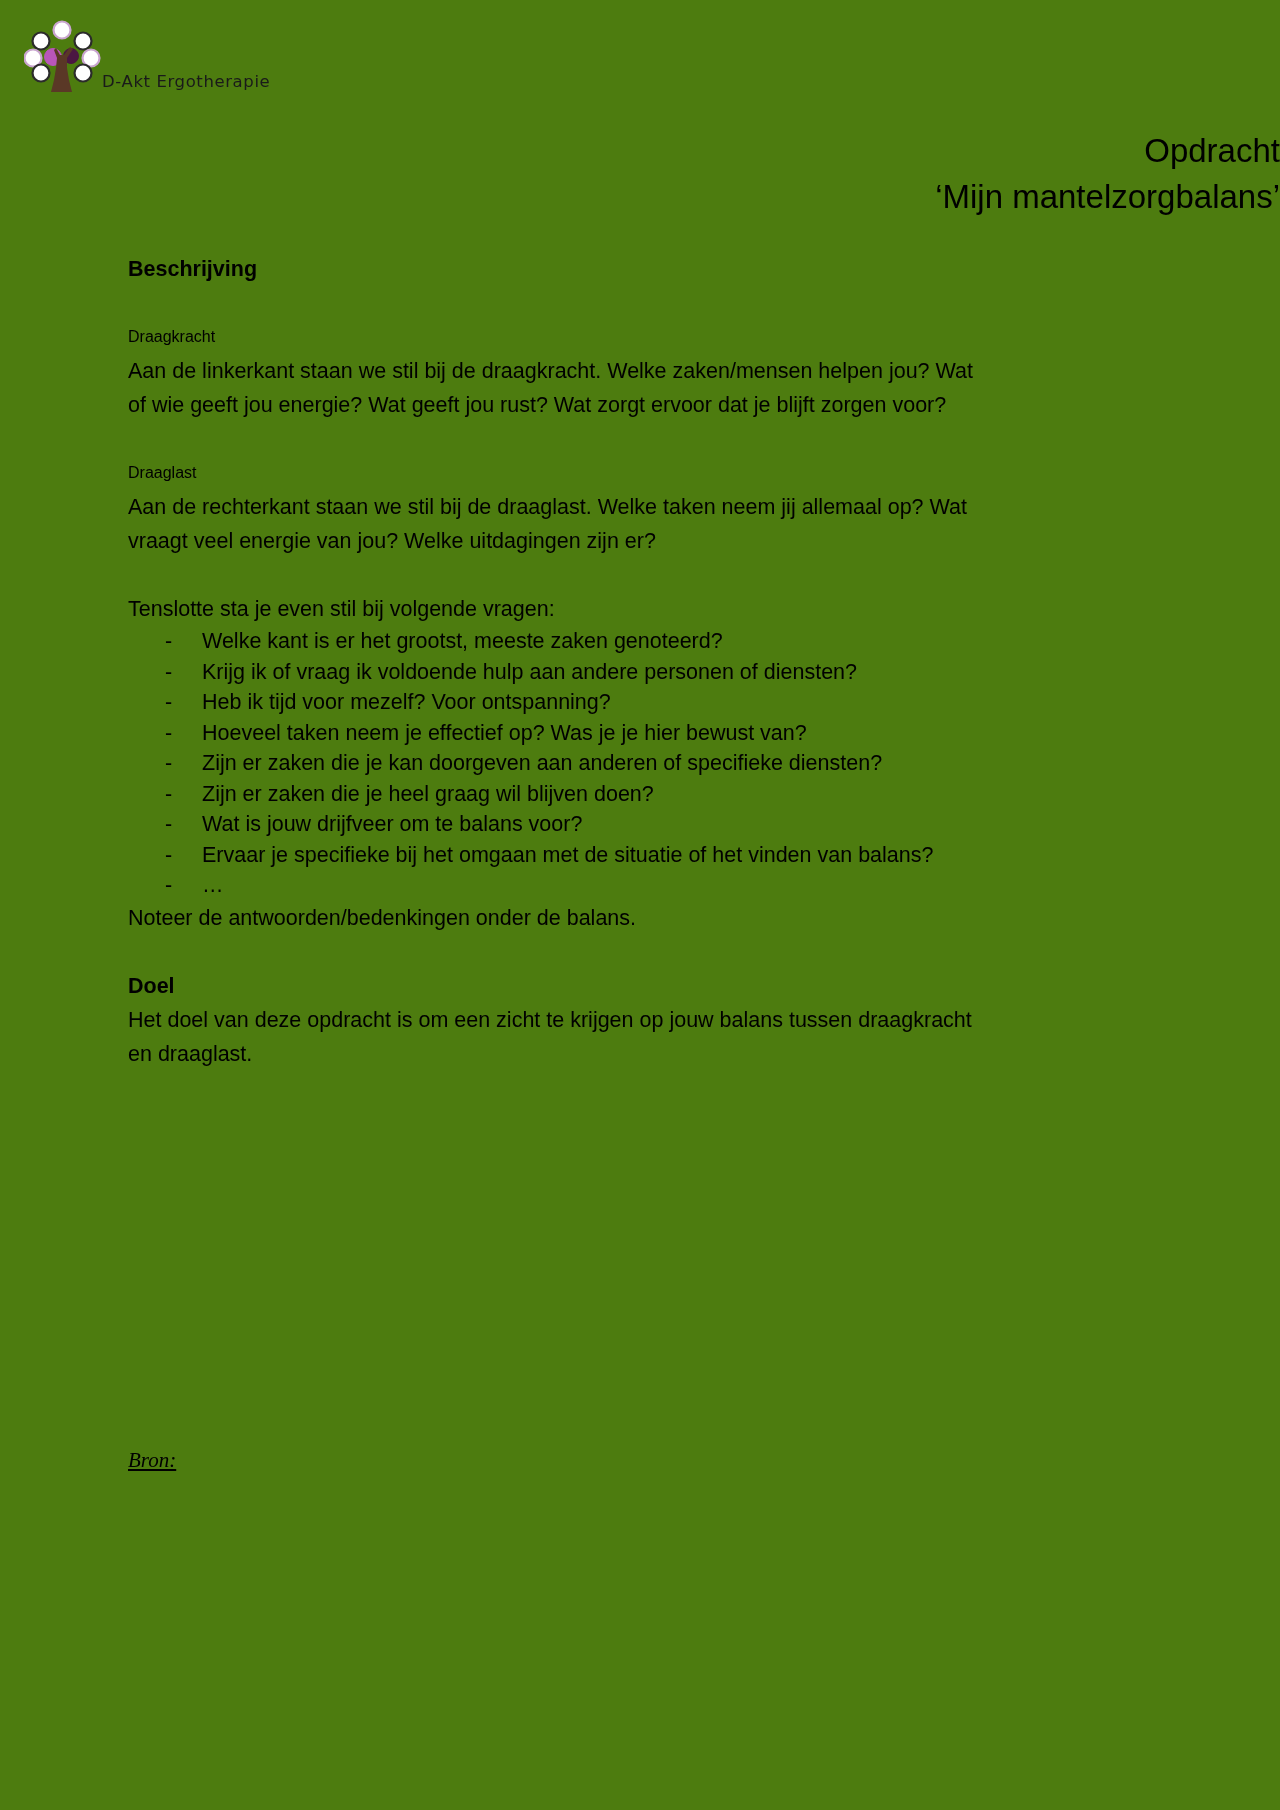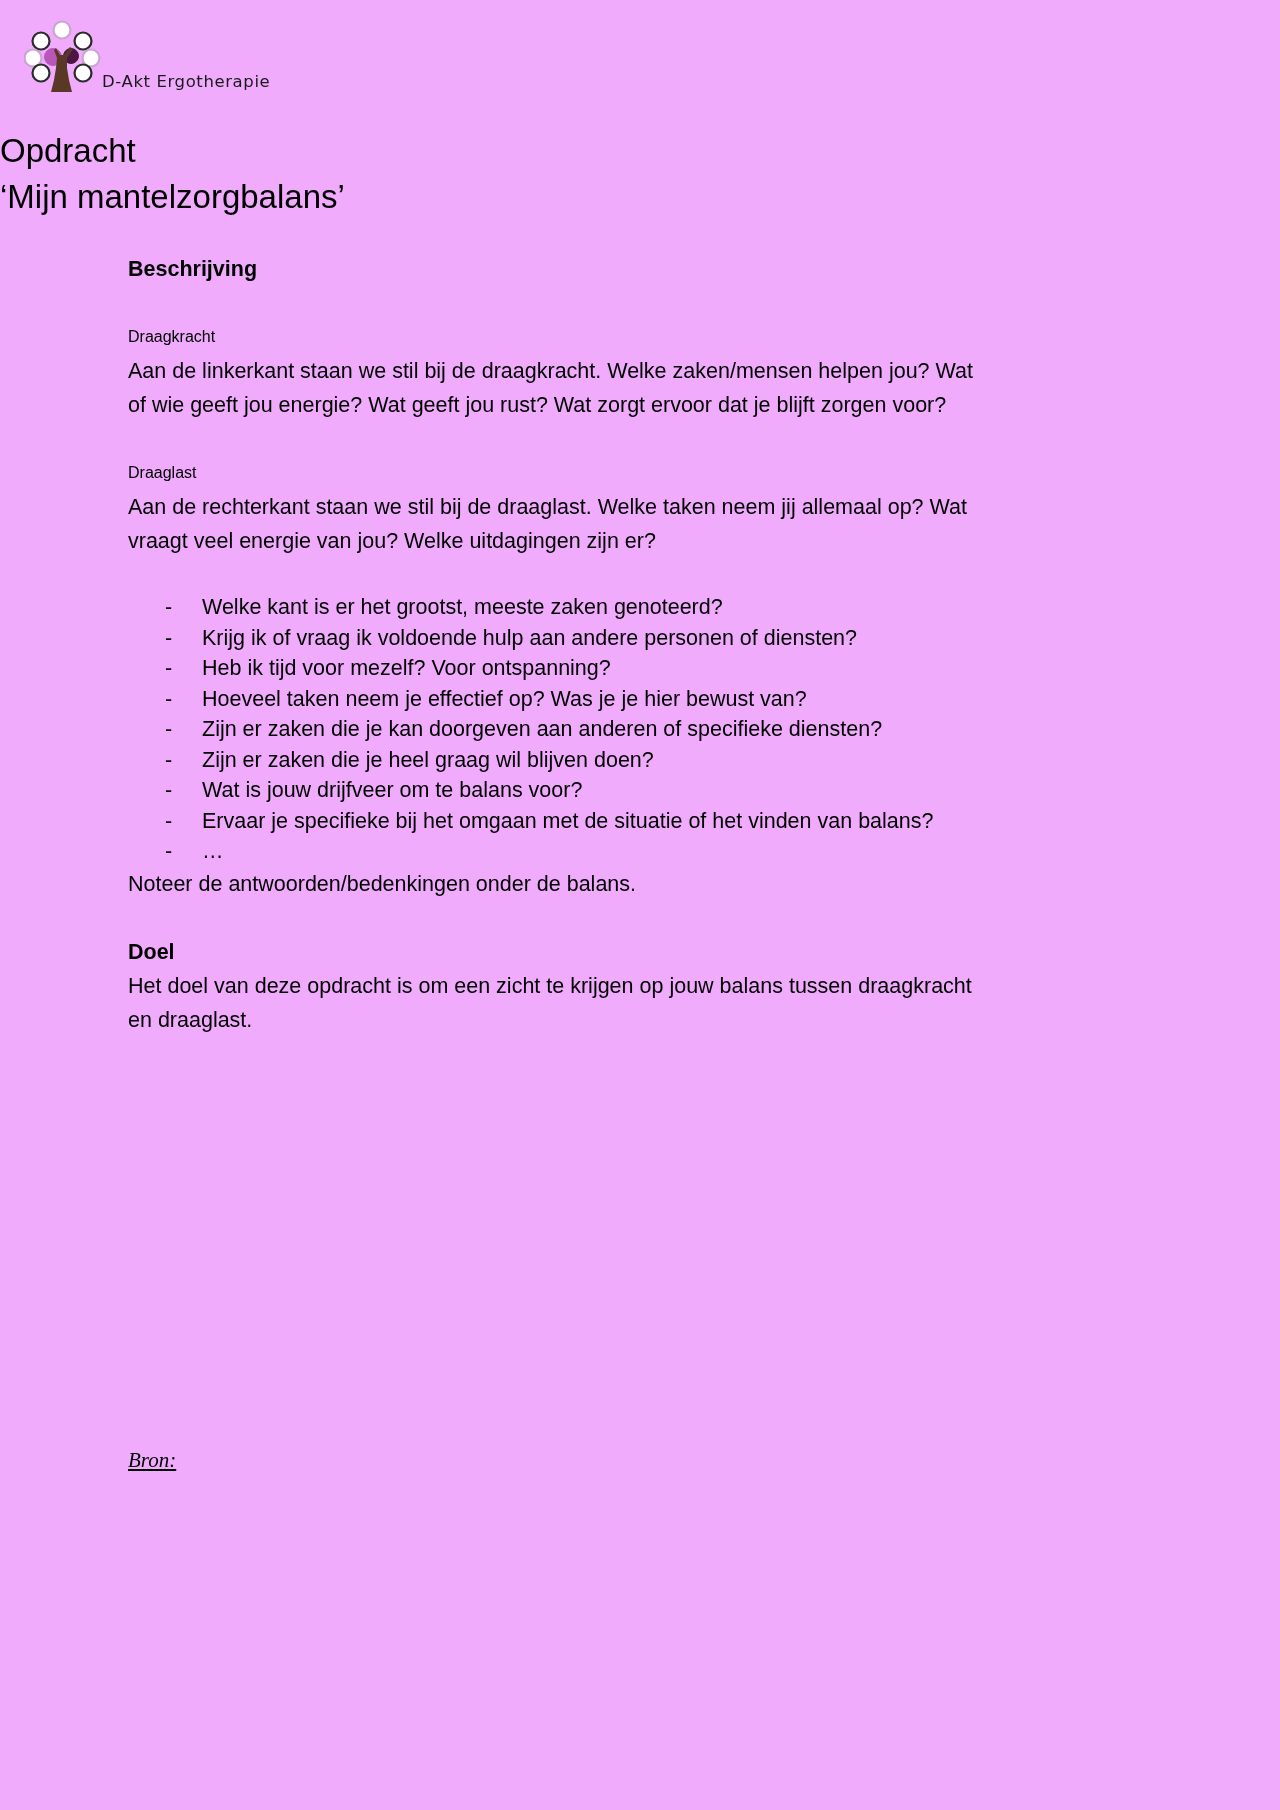--- a/index.html
+++ b/index.html
@@ -12,21 +12,21 @@
     height: 1810px;
     position: relative;
     font-family: "Liberation Sans", sans-serif;
     color: #000000;
     overflow: hidden;
   }
   .page {
     position: relative;
     width: 1280px;
     height: 1810px;
-    background: #f0abfc;
+    background: #4d7c0f;
   }
 
   
   .logo-block {
     position: absolute;
     left: 24px;
     top: 8px;
     width: 330px;
     height: 100px;
   }
@@ -47,21 +47,21 @@
     color: #1a1a1a;
     white-space: nowrap;
   }
 
   
   .title-wrap {
     position: absolute;
     left: 0;
     top: 128px;
     width: 1280px;
-    text-align: left;
+    text-align: right;
   }
   .title-line {
     font-size: 33px;
     line-height: 46px;
     font-weight: 400;
     color: #000;
   }
 
   
   .content {
@@ -163,20 +163,21 @@
     <div class="h-italic">Draagkracht</div>
     <p class="para">Aan de linkerkant staan we stil bij de draagkracht. Welke zaken/mensen helpen jou? Wat of wie geeft jou energie? Wat geeft jou rust? Wat zorgt ervoor dat je blijft zorgen voor?</p>
 
     <div class="spacer"></div>
 
     <div class="h-italic">Draaglast</div>
     <p class="para">Aan de rechterkant staan we stil bij de draaglast. Welke taken neem jij allemaal op? Wat vraagt veel energie van jou? Welke uitdagingen zijn er?</p>
 
     <div class="spacer"></div>
 
+    <p class="para">Tenslotte sta je even stil bij volgende vragen:</p>
 
     <ul class="dashlist">
       <li><span class="dash">-</span><span>Welke kant is er het grootst, meeste zaken genoteerd?</span></li>
       <li><span class="dash">-</span><span>Krijg ik of vraag ik voldoende hulp aan andere personen of diensten?</span></li>
       <li><span class="dash">-</span><span>Heb ik tijd voor mezelf? Voor ontspanning?</span></li>
       <li><span class="dash">-</span><span>Hoeveel taken neem je effectief op? Was je je hier bewust van?</span></li>
       <li><span class="dash">-</span><span>Zijn er zaken die je kan doorgeven aan anderen of specifieke diensten?</span></li>
       <li><span class="dash">-</span><span>Zijn er zaken die je heel graag wil blijven doen?</span></li>
       <li><span class="dash">-</span><span>Wat is jouw drijfveer om te balans voor?</span></li>
       <li><span class="dash">-</span><span>Ervaar je specifieke bij het omgaan met de situatie of het vinden van balans?</span></li>

